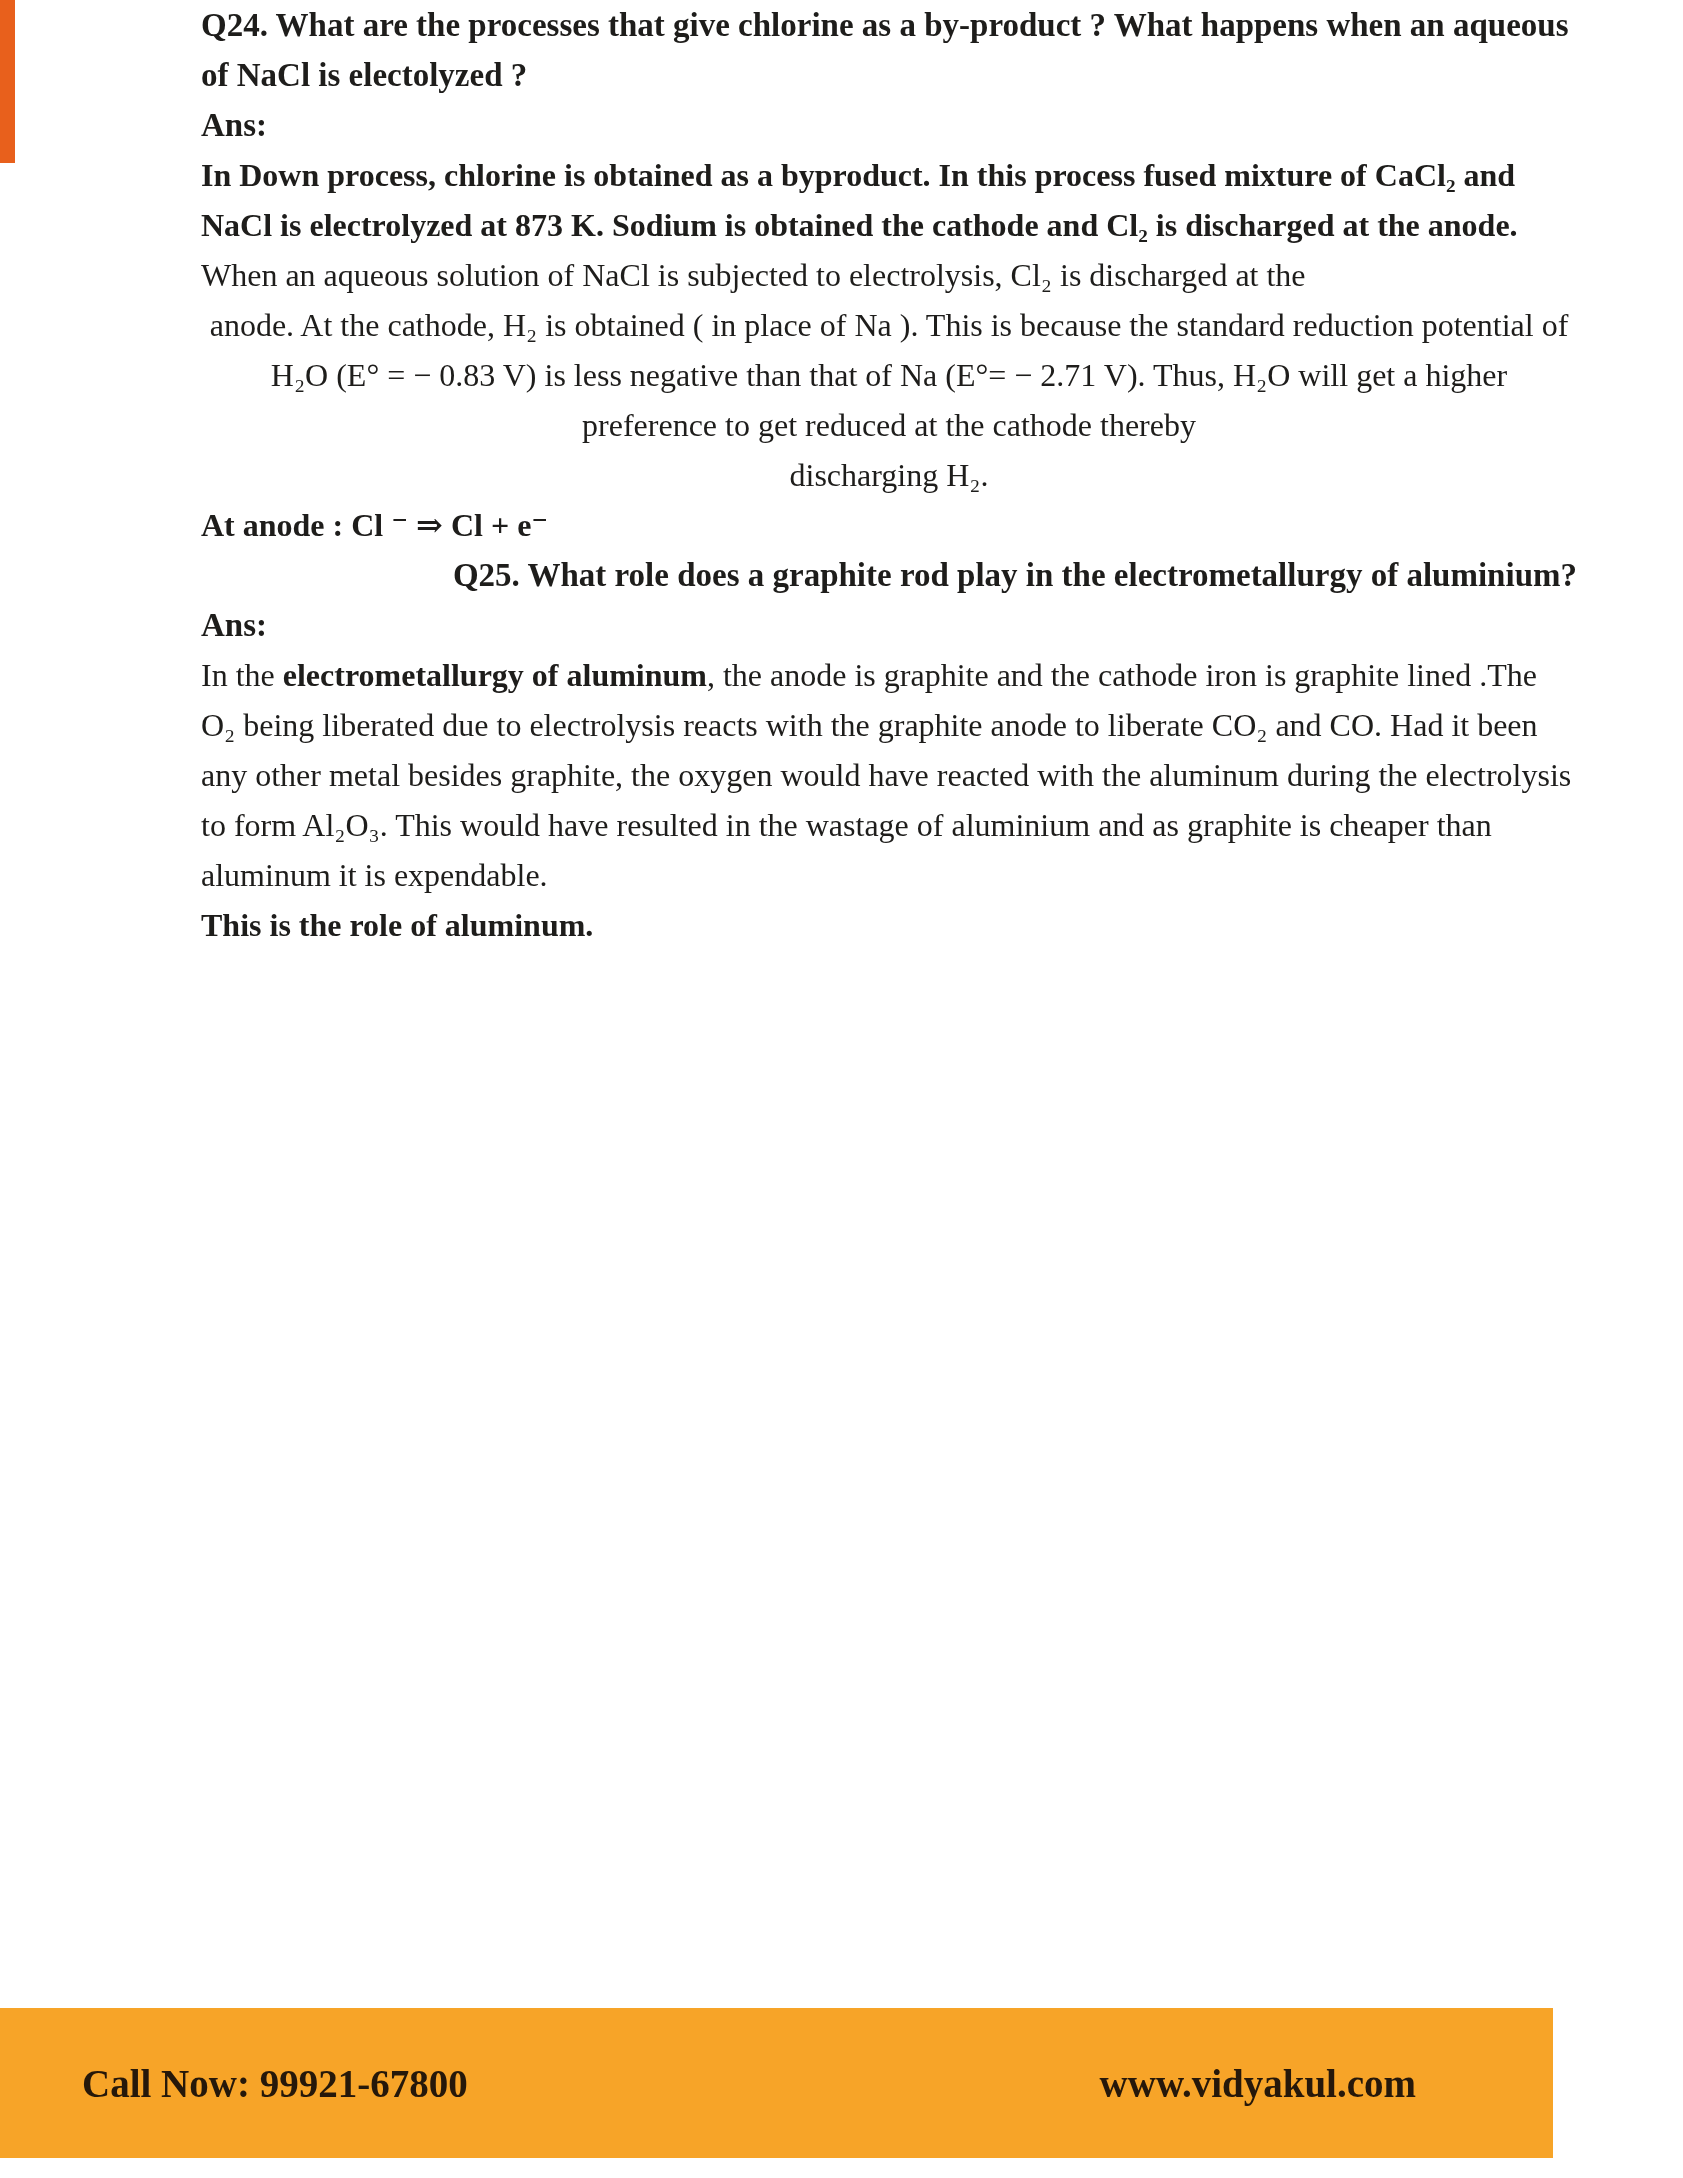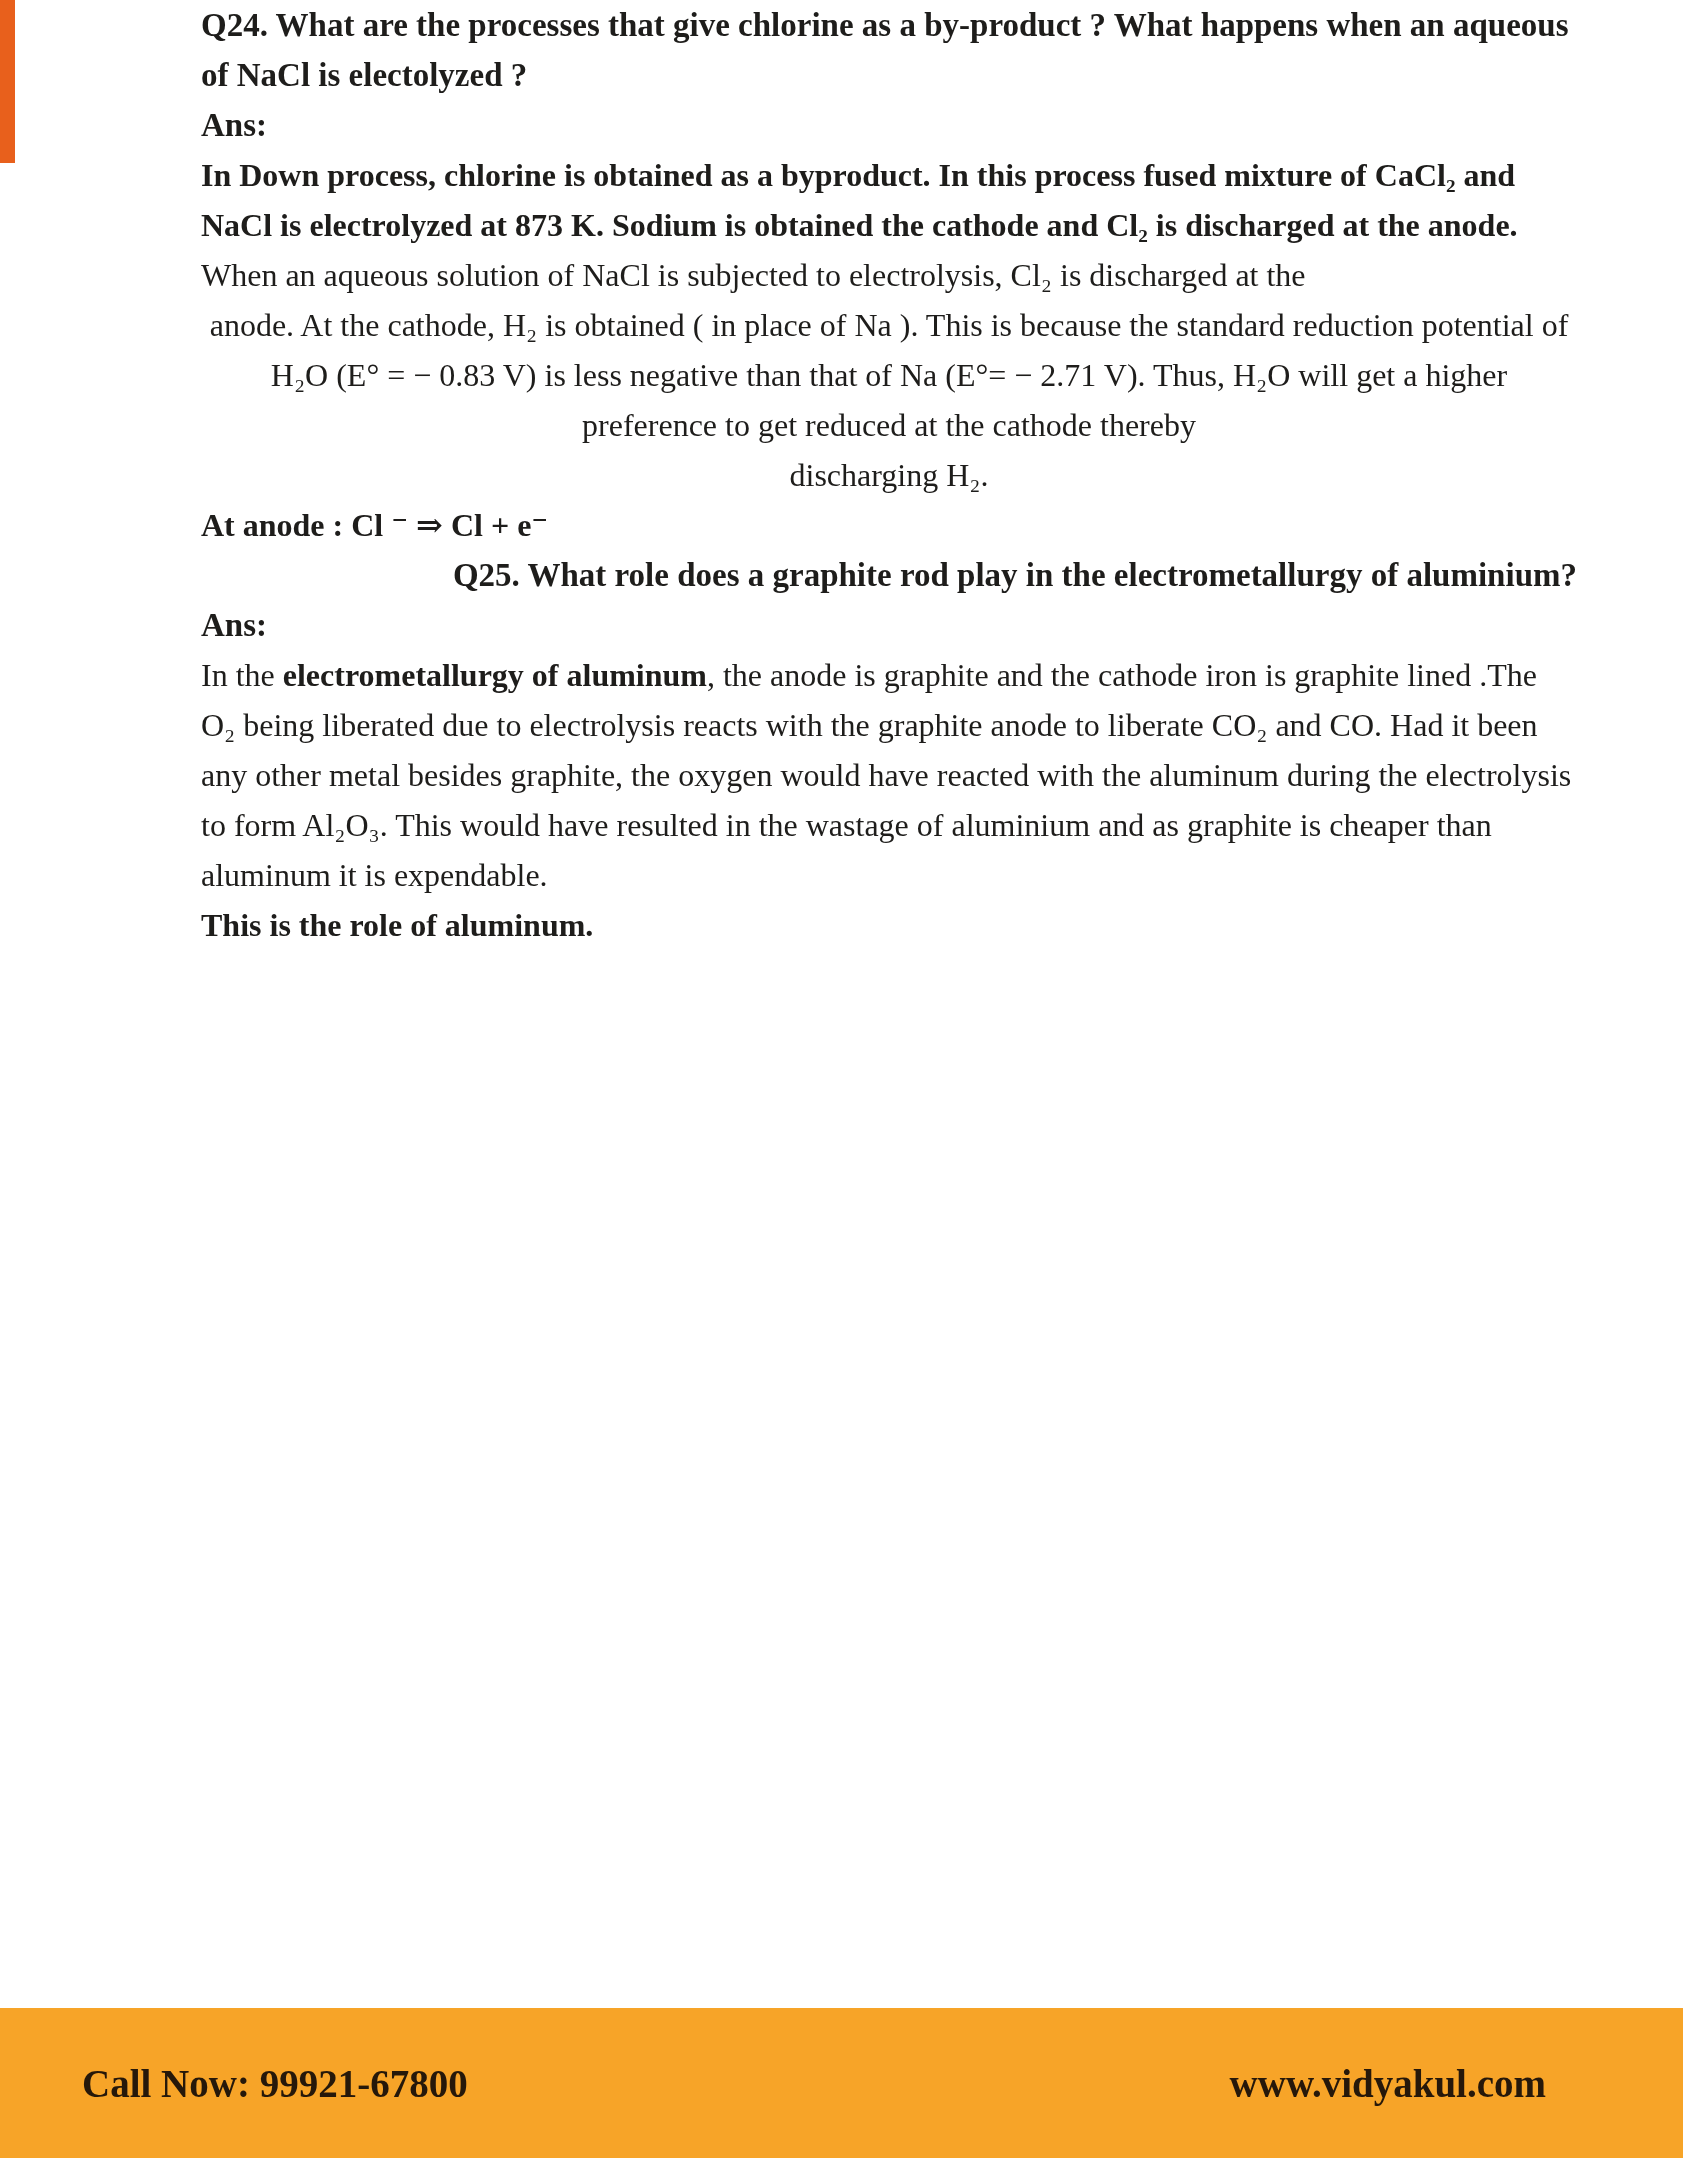--- a/index.html
+++ b/index.html
@@ -66,21 +66,21 @@
   .closing {
     font-size: 32px;
     font-weight: bold;
     line-height: 50px;
     margin-top: 0;
   }
   .footer-bar {
     position: absolute;
     left: 0;
     top: 2008px;
-    width: 1683px;
+    width: 1553px;
     height: 150px;
     background: #f7a428;
     display: flex;
     align-items: center;
     justify-content: space-between;
     padding-left: 82px;
     padding-right: 137px;
     box-sizing: border-box;
   }
   .footer-text {

